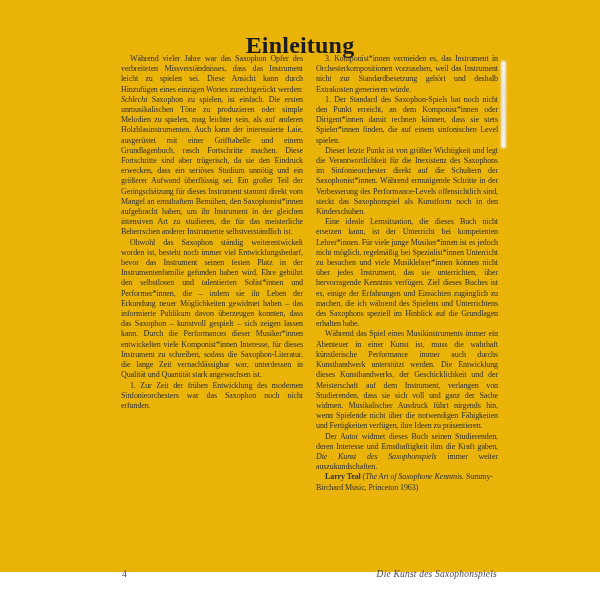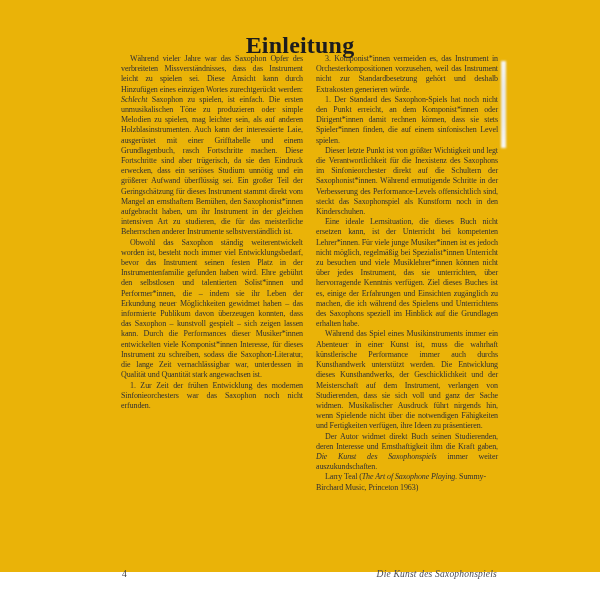--- a/index.html
+++ b/index.html
@@ -46,21 +46,21 @@
     letter-spacing: -0.1px;
     color: #303034;
     hyphens: none;
   }
   .column p {
     margin: 0;
     text-indent: 9px;
   }
   .column p.left { text-align: left; }
   .ital { font-style: italic; }
-  .bold { font-weight: normal; }
+  .bold { font-weight: bold; }
   .footer-page-number {
     position: absolute;
     left: 122px;
     top: 569px;
     font-size: 9.5px;
     color: #3a3a3e;
   }
   .footer-book-title {
     position: absolute;
     right: 103px;
@@ -93,22 +93,22 @@
         <p><span>Während vieler Jahre war das Saxophon Opfer des verbreiteten Missverständnisses, dass das Instrument leicht zu spielen sei. Diese Ansicht kann durch Hinzufügen eines einzigen Wortes zurechtgerückt werden: </span><span class="ital">Schlecht</span><span> Saxophon zu spielen, ist einfach. Die ersten unmusikalischen Töne zu produzieren oder simple Melodien zu spielen, mag leichter sein, als auf anderen Holzblasinstrumenten. Auch kann der interessierte Laie, ausgerüstet mit einer Grifftabelle und einem Grundlagenbuch, rasch Fortschritte machen. Diese Fortschritte sind aber trügerisch, da sie den Eindruck erwecken, dass ein seriöses Studium unnötig und ein größerer Aufwand überflüssig sei. Ein großer Teil der Geringschätzung für dieses Instrument stammt direkt vom Mangel an ernsthaftem Bemühen, den Saxophonist*innen aufgebracht haben, um ihr Instrument in der gleichen intensiven Art zu studieren, die für das meisterliche Beherrschen anderer Instrumente selbstverständlich ist.</span></p>
         <p><span>Obwohl das Saxophon ständig weiterentwickelt worden ist, besteht noch immer viel Entwicklungsbedarf, bevor das Instrument seinen festen Platz in der Instrumentenfamilie gefunden haben wird. Ehre gebührt den selbstlosen und talentierten Solist*innen und Performer*innen, die – indem sie ihr Leben der Erkundung neuer Möglichkeiten gewidmet haben – das informierte Publikum davon überzeugen konnten, dass das Saxophon – kunstvoll gespielt – sich zeigen lassen kann. Durch die Performances dieser Musiker*innen entwickelten viele Komponist*innen Interesse, für dieses Instrument zu schreiben, sodass die Saxophon-Literatur, die lange Zeit vernachlässigbar war, unterdessen in Qualität und Quantität stark angewachsen ist.</span></p>
         <p><span>1. Zur Zeit der frühen Entwicklung des modernen Sinfonieorchesters war das Saxophon noch nicht erfunden.</span></p>
       </div>
     <div class="column">
         <p><span>3. Komponist*innen vermeiden es, das Instrument in Orchesterkompositionen vorzusehen, weil das Instrument nicht zur Standardbesetzung gehört und deshalb Extrakosten generieren würde.</span></p>
         <p><span>1. Der Standard des Saxophon-Spiels hat noch nicht den Punkt erreicht, an dem Komponist*innen oder Dirigent*innen damit rechnen können, dass sie stets Spieler*innen finden, die auf einem sinfonischen Level spielen.</span></p>
         <p><span>Dieser letzte Punkt ist von größter Wichtigkeit und legt die Verantwortlichkeit für die Inexistenz des Saxophons im Sinfonieorchester direkt auf die Schultern der Saxophonist*innen. Während ermutigende Schritte in der Verbesserung des Performance-Levels offensichtlich sind, steckt das Saxophonspiel als Kunstform noch in den Kinderschuhen.</span></p>
         <p><span>Eine ideale Lernsituation, die dieses Buch nicht ersetzen kann, ist der Unterricht bei kompetenten Lehrer*innen. Für viele junge Musiker*innen ist es jedoch nicht möglich, regelmäßig bei Spezialist*innen Unterricht zu besuchen und viele Musiklehrer*innen können nicht über jedes Instrument, das sie unterrichten, über hervorragende Kenntnis verfügen. Ziel dieses Buches ist es, einige der Erfahrungen und Einsichten zugänglich zu machen, die ich während des Spielens und Unterrichtens des Saxophons speziell im Hinblick auf die Grundlagen erhalten habe.</span></p>
         <p><span>Während das Spiel eines Musikinstruments immer ein Abenteuer in einer Kunst ist, muss die wahrhaft künstlerische Performance immer auch durchs Kunsthandwerk unterstützt werden. Die Entwicklung dieses Kunsthandwerks, der Geschicklichkeit und der Meisterschaft auf dem Instrument, verlangen von Studierenden, dass sie sich voll und ganz der Sache widmen. Musikalischer Ausdruck führt nirgends hin, wenn Spielende nicht über die notwendigen Fähigkeiten und Fertigkeiten verfügen, ihre Ideen zu präsentieren.</span></p>
-        <p><span>Der Autor widmet direkt Buch seinen Studierenden, deren Interesse und Ernsthaftigkeit ihm die Kraft gaben, </span><span class="ital">Die Kunst des Saxophonspiels</span><span> immer weiter auszukundschaften.</span></p>
-        <p class="left"><span class="bold">Larry Teal</span><span> (</span><span class="ital">The Art of Saxophone Playing.</span><span> Summy-Birchard Music, Princeton 1963)</span></p>
+        <p><span>Der Autor widmet dieses Buch seinen Studierenden, deren Interesse und Ernsthaftigkeit ihm die Kraft gaben, </span><span class="ital">Die Kunst des Saxophonspiels</span><span> immer weiter auszukundschaften.</span></p>
+        <p class="left"><span class="bold">Larry Teal</span><span> (</span><span class="ital">The Art of Saxophone Kenntnis.</span><span> Summy-Birchard Music, Princeton 1963)</span></p>
       </div>
   </div>
 
   <div class="page-edge-shadow"></div>
 
   <div class="footer-page-number">4</div>
 
   <div class="footer-book-title">Die Kunst des Saxophonspiels</div>
 
 </div>

